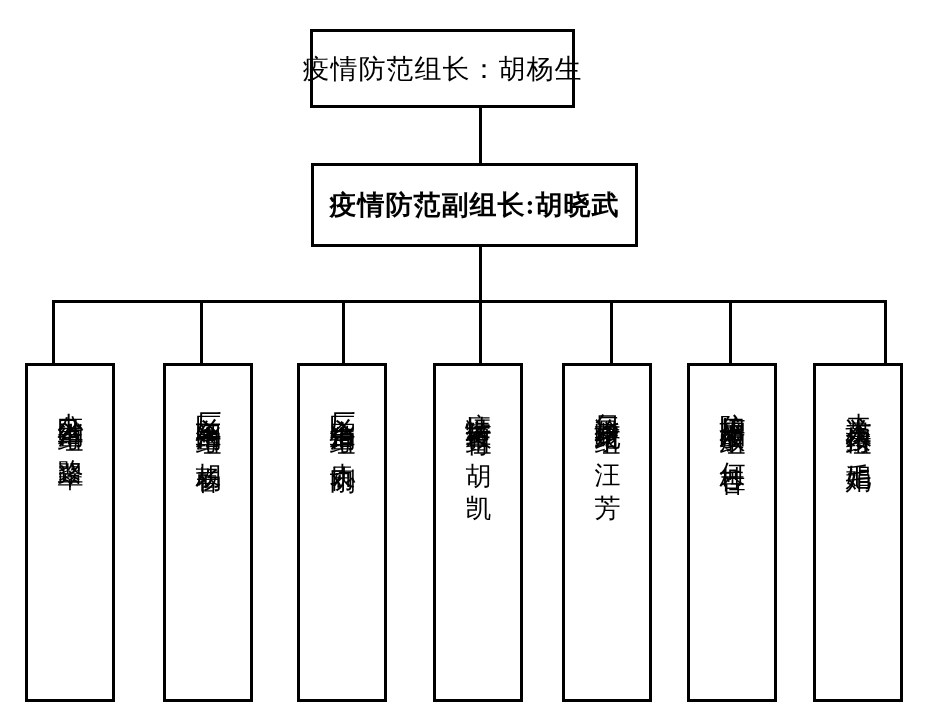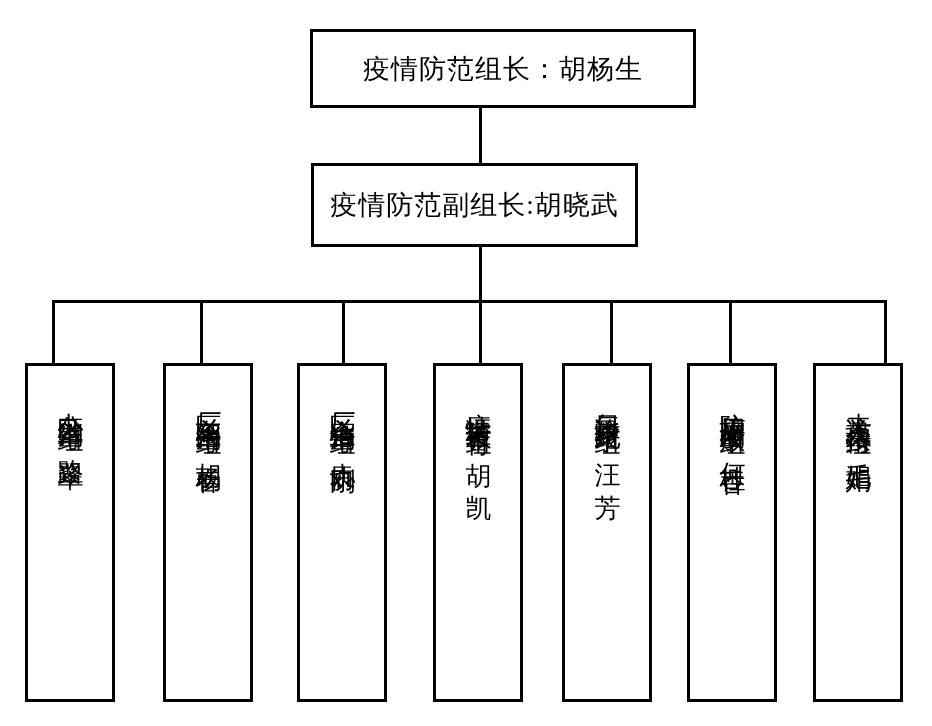--- a/index.html
+++ b/index.html
@@ -25,25 +25,25 @@
   .hbox {
     display: flex;
     align-items: center;
     justify-content: center;
     font-size: 27px;
     letter-spacing: 1px;
     white-space: nowrap;
   }
   .leader-box {
     left: 310px; top: 29px;
-    width: 386px; height: 79px; font-family: Liberation Mono, monospace;
+    width: 265px; height: 79px; font-family: Liberation Mono, monospace;
   }
   .deputy-box {
     left: 311px; top: 163px;
-    width: 327px; height: 84px;
+    width: 327px; height: 84px; font-weight: bold;
   }
   .vbox {
     top: 363px;
     width: 90px; height: 339px;
     display: flex;
     justify-content: center;
   }
   .vtext {
     writing-mode: vertical-rl;
     text-orientation: upright;

